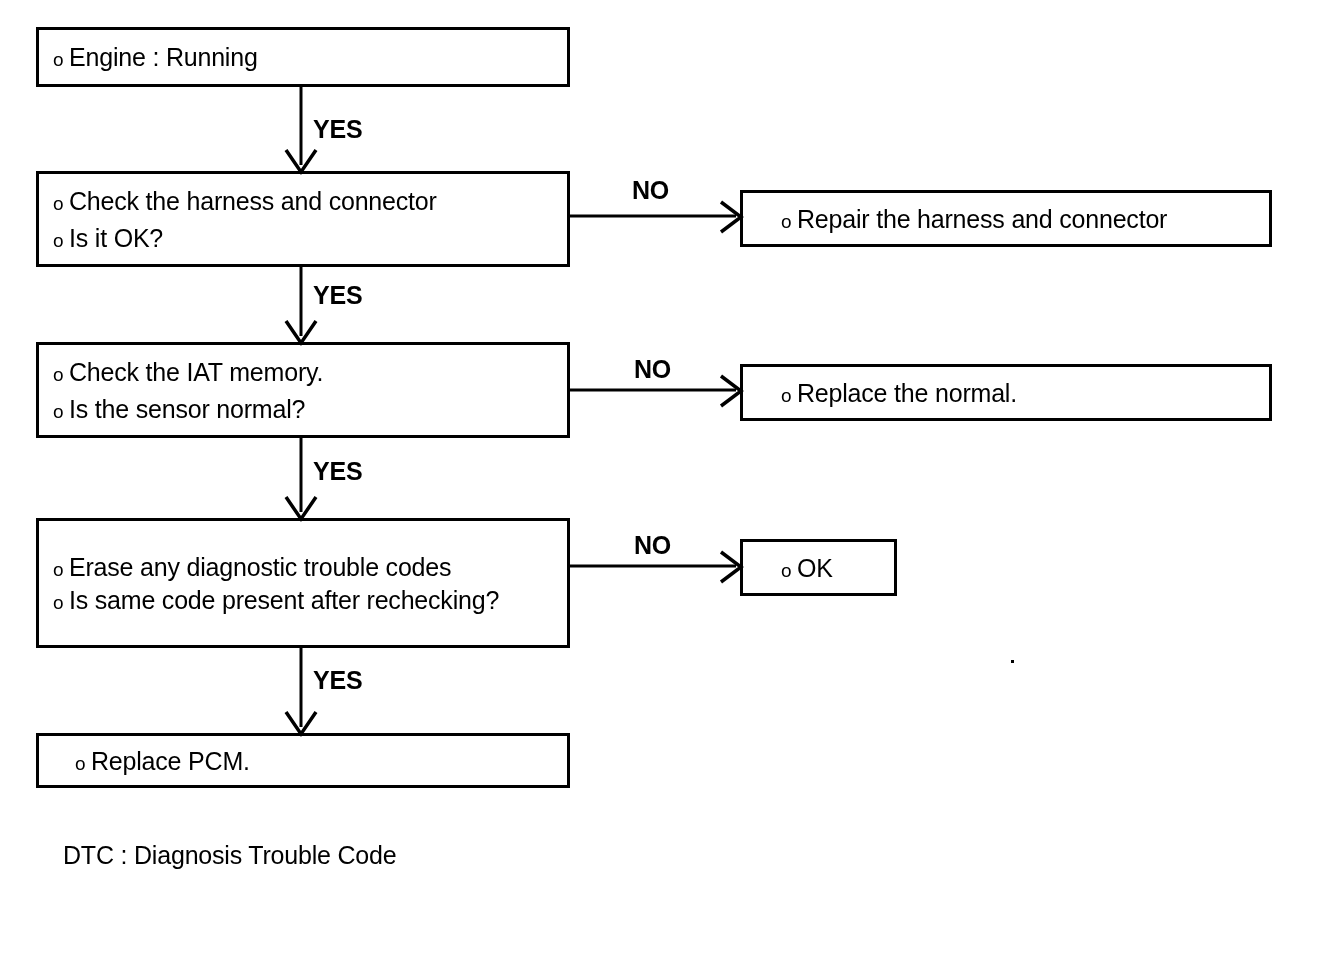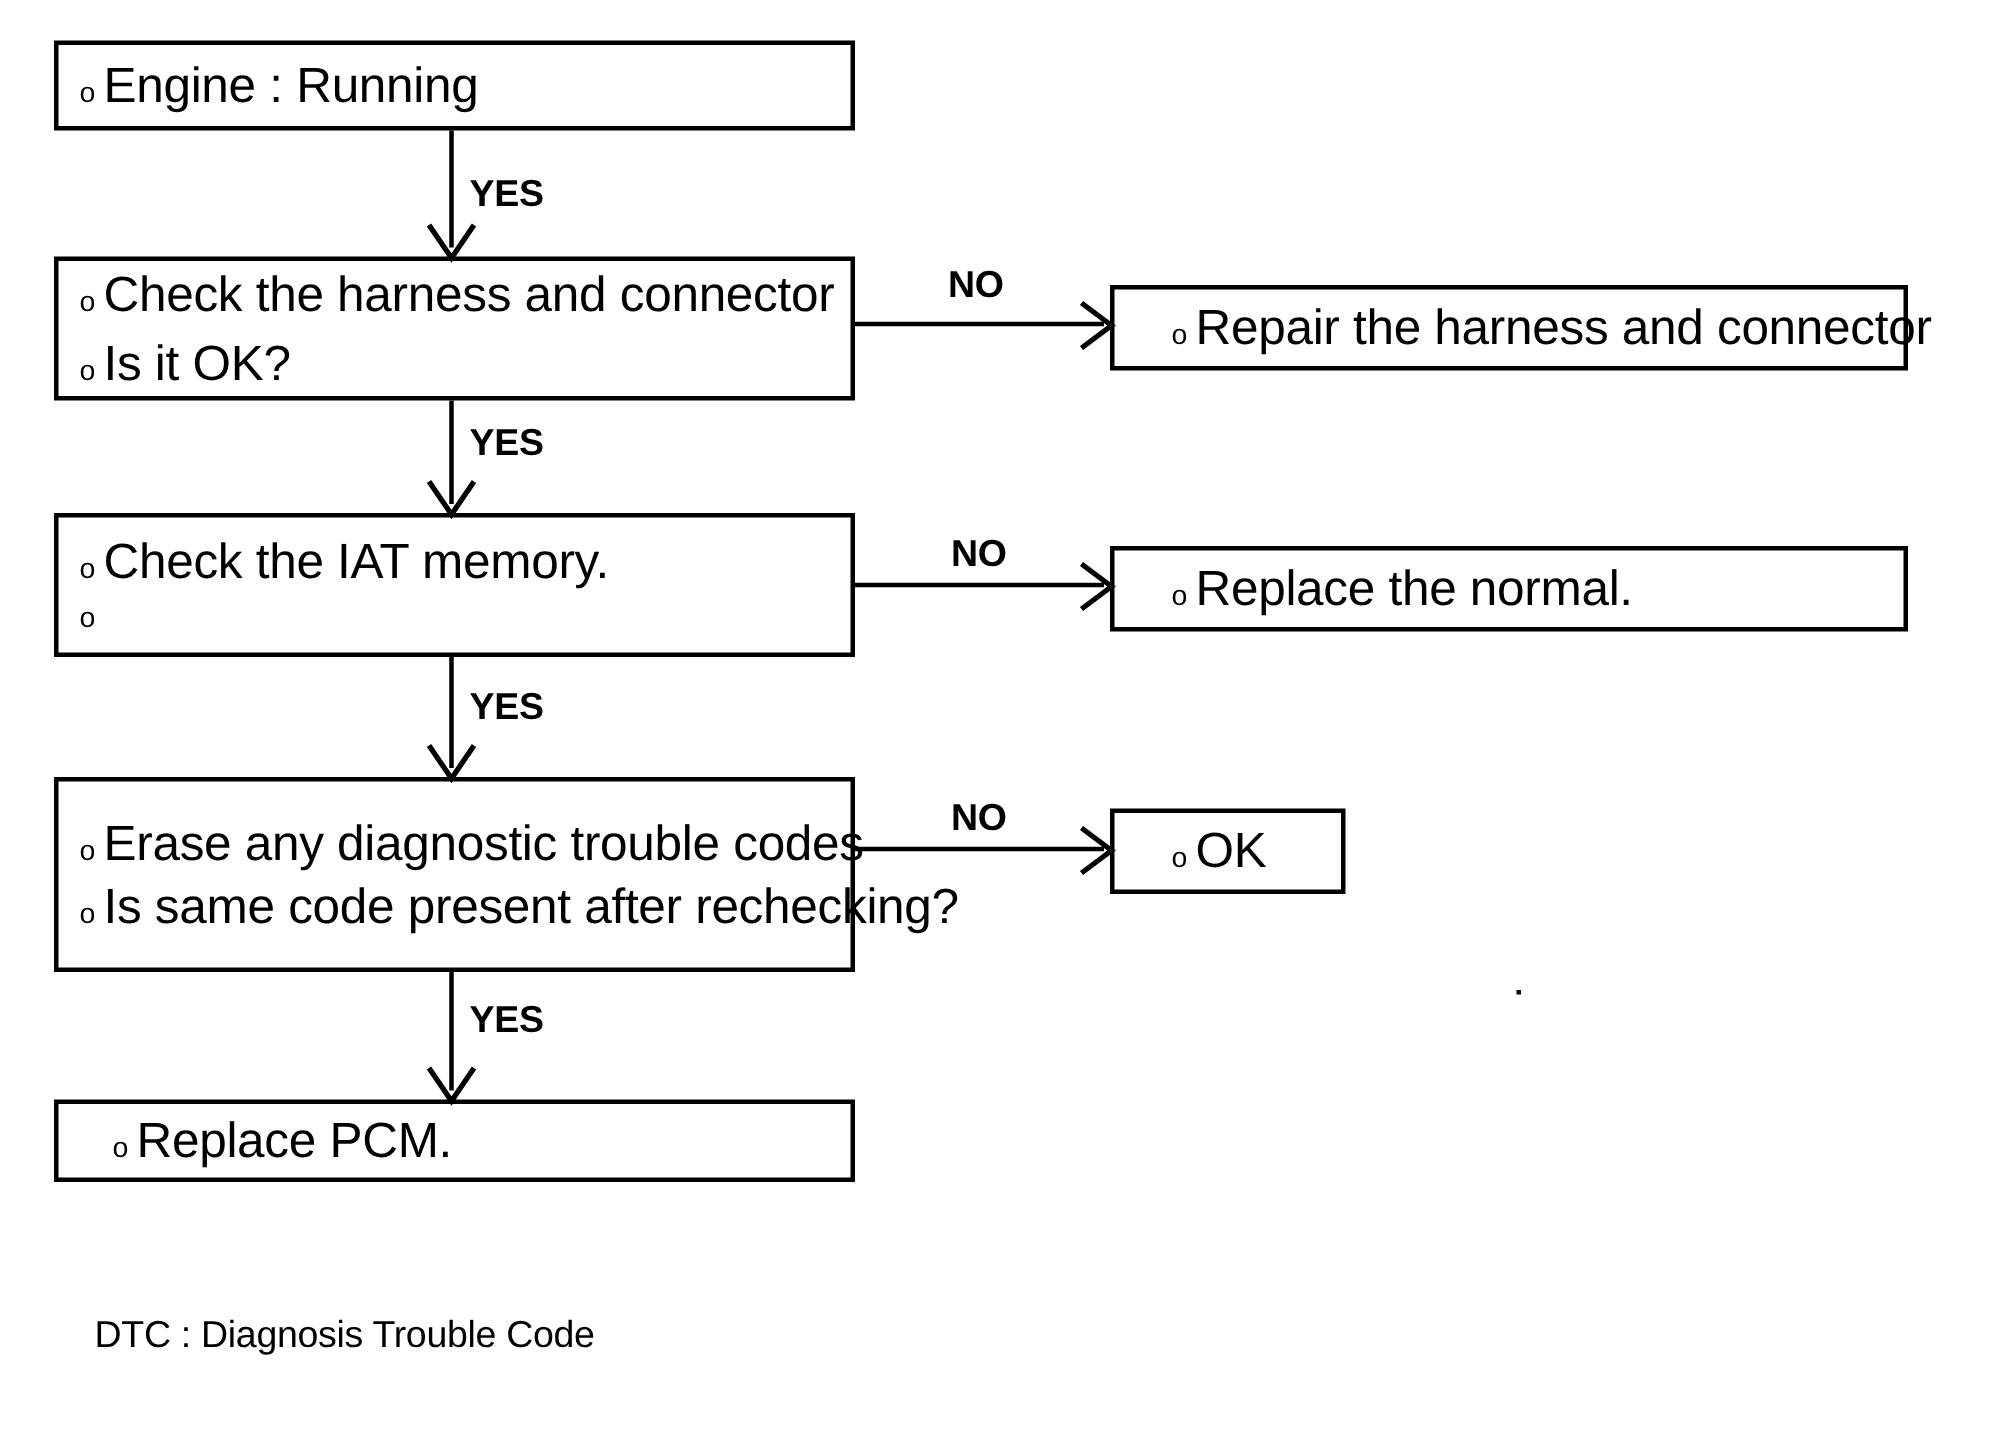--- a/index.html
+++ b/index.html
@@ -35,42 +35,42 @@
     width: 30px;
     flex: 0 0 30px;
     text-align: left;
     padding-left: 14px;
     box-sizing: border-box;
   }
   .bullet.empty {
     color: transparent;
   }
   .btext {
-    font-size: 33px;
+    font-size: 25px;
     letter-spacing: -0.2px;
     white-space: nowrap;
   }
   .connector {
     position: absolute;
   }
   .edge-label {
     position: absolute;
     font-size: 25px;
     letter-spacing: -0.2px;
     white-space: nowrap;
     font-weight: bold;
   }
   .legend {
     position: absolute;
     font-size: 25px;
     line-height: 1.42;
     letter-spacing: -0.2px;
     white-space: nowrap;
   }
-  .legend-line { display: block; margin-top: 35px; }
+  .legend-line { display: block; }
   .speck {
     position: absolute;
     width: 3px;
     height: 3px;
     background: #000;
   }
   svg { display: block; overflow: visible; }
 </style>
 </head>
 <body>
@@ -102,20 +102,21 @@
     </div>
   </div>
 
   <div class="node" style="left:36px; top:342px; width:534px; height:96px;">
     <div class="bullet-row">
       <span class="bullet">o</span>
       <span class="btext">Check the IAT memory.</span>
     </div>
     <div class="bullet-row" style="margin-top:9px;">
       <span class="bullet">o</span>
+      <span class="btext">Is the sensor normal?</span>
     </div>
   </div>
 
   <div class="node" style="left:740px; top:364px; width:532px; height:57px;">
     <div class="bullet-row" style="padding-left:24px;">
       <span class="bullet">o</span>
       <span class="btext">Replace the normal.</span>
     </div>
   </div>
 

